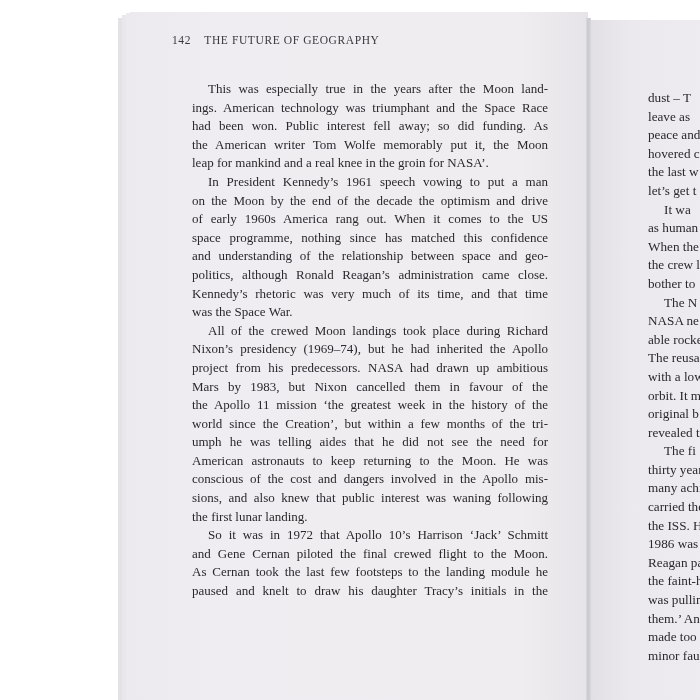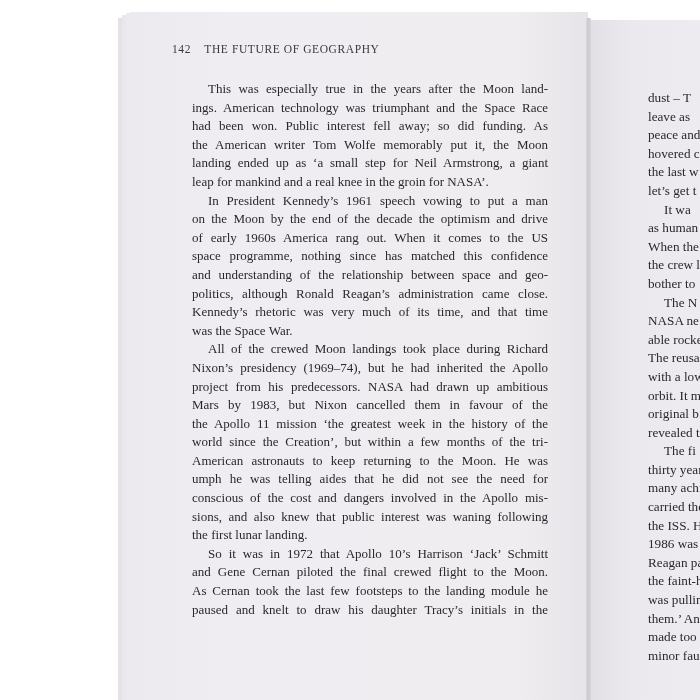--- a/index.html
+++ b/index.html
@@ -19,21 +19,21 @@
     .spine {
       position:absolute; left:586px; top:18px; width:5px; height:682px;
       background:linear-gradient(90deg,#dcdadf,#c9c8cd 40%,#d9d8dc);
     }
     .page-right {
       position:absolute; left:591px; top:20px; width:129px; height:680px;
       background:linear-gradient(90deg,#e2e0e4 0%, #ebe9ed 30%, #eeecf0 100%);
       overflow:hidden;
     }
     .running-head {
-      position:absolute; left:172px; top:43px;
+      position:absolute; left:172px; top:34px;
       font-size:11.5px; letter-spacing:0.6px; color:#3a383d; white-space:nowrap;
     }
     .running-head .pnum { margin-right:10px; }
     .body-left {
       position:absolute; left:192px; top:80px; width:356px;
       font-size:13px; line-height:18.6px; color:#2a282c;
     }
     .body-left p { margin:0; text-indent:0; text-align:justify; }
     .line { display:block; white-space:nowrap; text-align:justify; text-align-last:justify; }
     .line.last { text-align-last:left; }
@@ -58,42 +58,41 @@
   <span class="pnum">142</span>
   <span>THE FUTURE OF GEOGRAPHY</span>
 </div>
 
 <div class="body-left">
   <p>
     <span class="line indent">This was especially true in the years after the Moon land-</span>
     <span class="line">ings. American technology was triumphant and the Space Race</span>
     <span class="line">had been won. Public interest fell away; so did funding. As</span>
     <span class="line">the American writer Tom Wolfe memorably put it, the Moon</span>
-    <span class="line">landing ended up as ‘a small step for Neil Armstrong, a giant</span>
     <span class="line last">leap for mankind and a real knee in the groin for NASA’.</span>
   </p>
   <p>
     <span class="line indent">In President Kennedy’s 1961 speech vowing to put a man</span>
     <span class="line">on the Moon by the end of the decade the optimism and drive</span>
     <span class="line">of early 1960s America rang out. When it comes to the US</span>
     <span class="line">space programme, nothing since has matched this confidence</span>
     <span class="line">and understanding of the relationship between space and geo-</span>
     <span class="line">politics, although Ronald Reagan’s administration came close.</span>
     <span class="line">Kennedy’s rhetoric was very much of its time, and that time</span>
     <span class="line last">was the Space War.</span>
   </p>
   <p>
     <span class="line indent">All of the crewed Moon landings took place during Richard</span>
     <span class="line">Nixon’s presidency (1969–74), but he had inherited the Apollo</span>
     <span class="line">project from his predecessors. NASA had drawn up ambitious</span>
     <span class="line">Mars by 1983, but Nixon cancelled them in favour of the</span>
     <span class="line">the Apollo 11 mission ‘the greatest week in the history of the</span>
     <span class="line">world since the Creation’, but within a few months of the tri-</span>
+    <span class="line">umph he was telling aides that he did not see the need for</span>
     <span class="line">American astronauts to keep returning to the Moon. He was</span>
-    <span class="line">umph he was telling aides that he did not see the need for</span>
     <span class="line">conscious of the cost and dangers involved in the Apollo mis-</span>
     <span class="line">sions, and also knew that public interest was waning following</span>
     <span class="line last">the first lunar landing.</span>
   </p>
   <p>
     <span class="line indent">So it was in 1972 that Apollo 10’s Harrison ‘Jack’ Schmitt</span>
     <span class="line">and Gene Cernan piloted the final crewed flight to the Moon.</span>
     <span class="line">As Cernan took the last few footsteps to the landing module he</span>
     <span class="line">paused and knelt to draw his daughter Tracy’s initials in the</span>
   </p>

